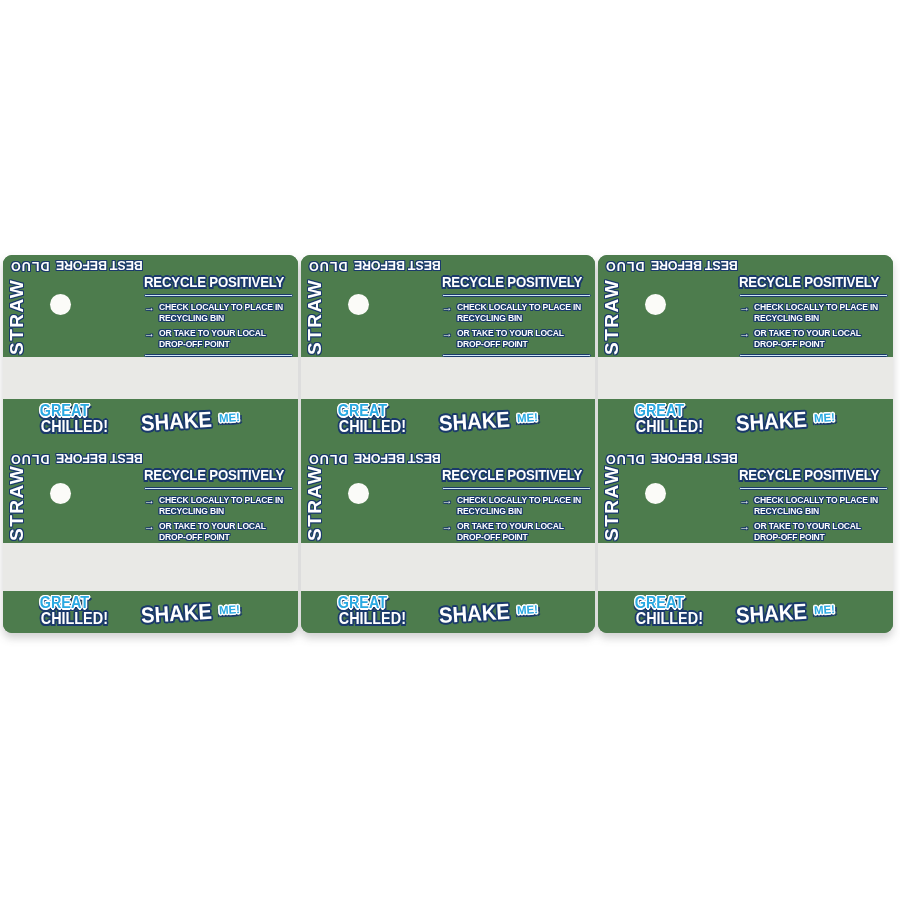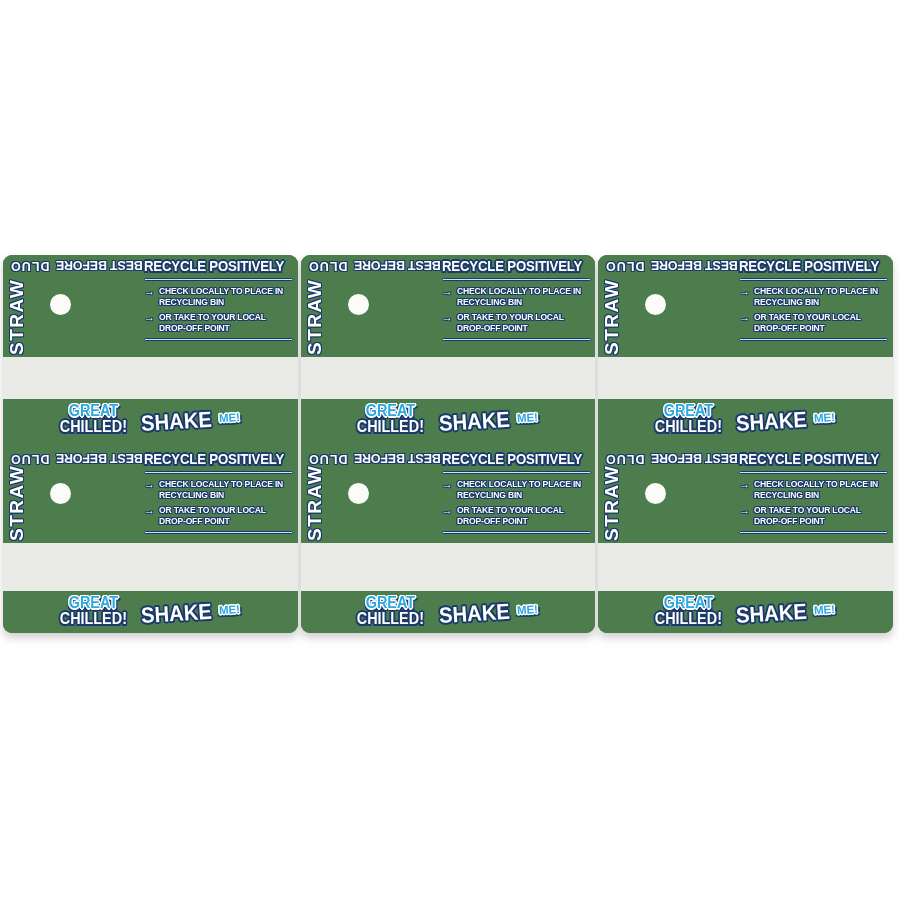--- a/index.html
+++ b/index.html
@@ -73,39 +73,39 @@
     transform:rotate(-90deg); transform-origin:left top;
     white-space:nowrap;
   }
   .r2 .straw{ top:93px; }
   .hole{
     position:absolute; left:47px; top:39px; width:21px; height:21px;
     border-radius:50%; background:var(--hole);
   }
   .r2 .hole{ top:35px; }
 
-  .rblock{ position:absolute; left:141px; top:2px; width:149px; }
+  .rblock{ position:absolute; left:141px; top:18px; width:149px; }
   .rtitle{
     display:inline-block; font-size:15px; letter-spacing:-0.2px;
     transform:scaleX(0.88); transform-origin:left center; white-space:nowrap;
   }
   .rline{
     height:3px; background:#cfe6f6; border:1px solid var(--navy);
     border-radius:2px; margin:3px 0 5px 0;
   }
   .rline.bottom{ margin-top:1px; }
   .bullet{ display:flex; align-items:flex-start; margin-bottom:5px; }
   .arrow{ font-size:11px; line-height:11px; width:15px; flex:none; }
   .btext{
     display:inline-block; font-size:9.5px; line-height:10.5px; letter-spacing:-0.2px;
     transform:scaleX(0.9); transform-origin:left top; white-space:nowrap;
   }
 
   
-  .chill{ position:absolute; left:34px; top:4px; width:112px; text-align:center; line-height:16px; }
+  .chill{ position:absolute; left:34px; top:4px; width:112px; text-align:left; line-height:16px; }
   .great{ display:inline-block; font-size:16px; transform:scaleX(0.9); white-space:nowrap; }
   .chtext{ display:inline-block; font-size:16px; margin-top:-3px; transform:scaleX(0.9); white-space:nowrap; }
   .shakewrap{ position:absolute; left:138px; top:9px; transform:rotate(-3.5deg); white-space:nowrap; }
   .shake{ display:inline-block; font-size:22px; transform:scaleX(0.92); transform-origin:left center; }
   .me{ display:inline-block; font-size:11.5px; vertical-align:4px; margin-left:1px; }
 </style>
 </head>
 <body>
 
 <div class="page">

